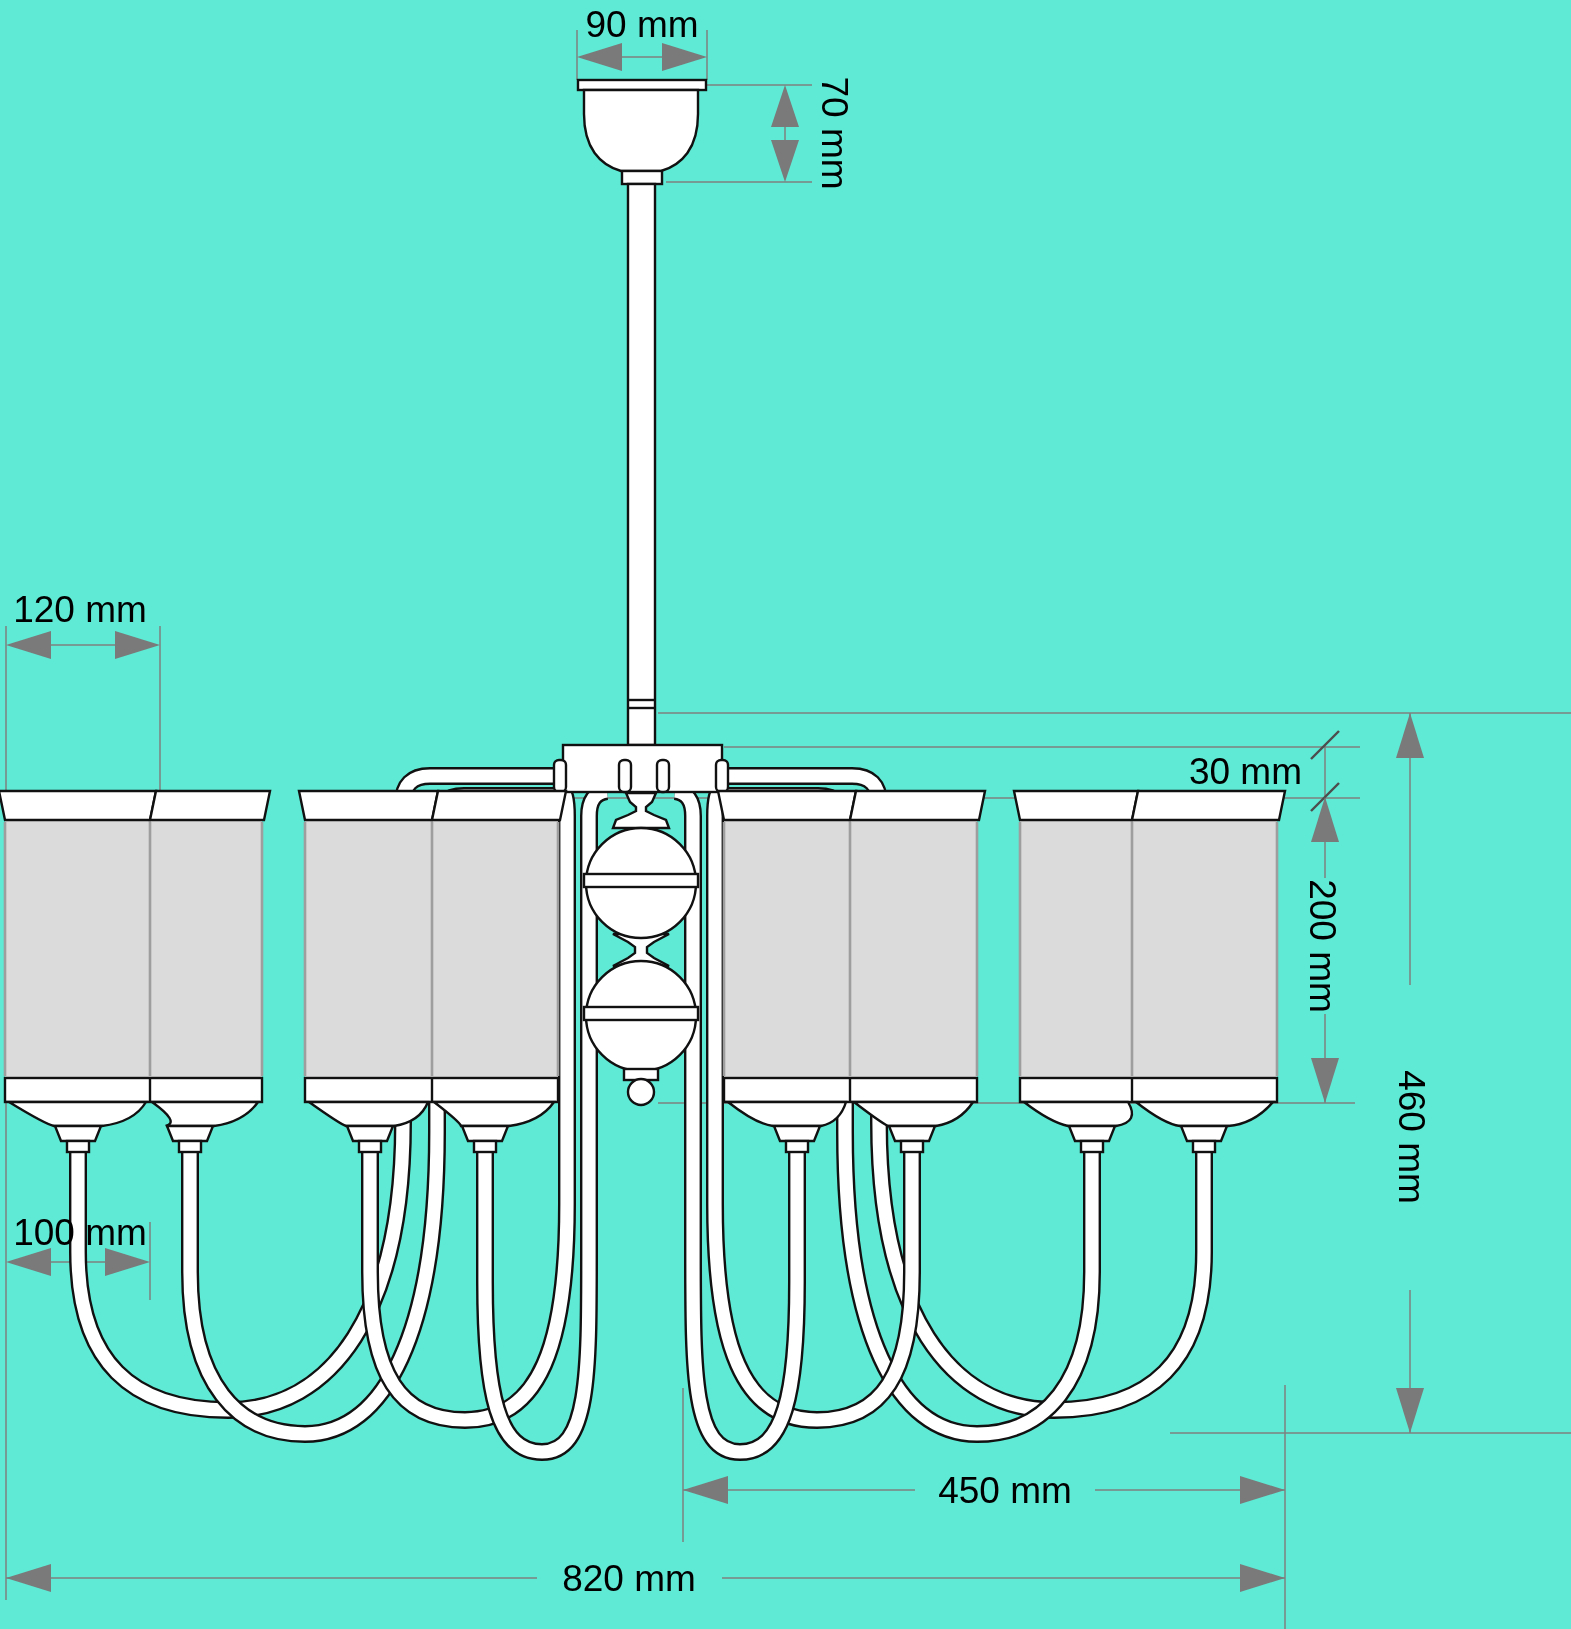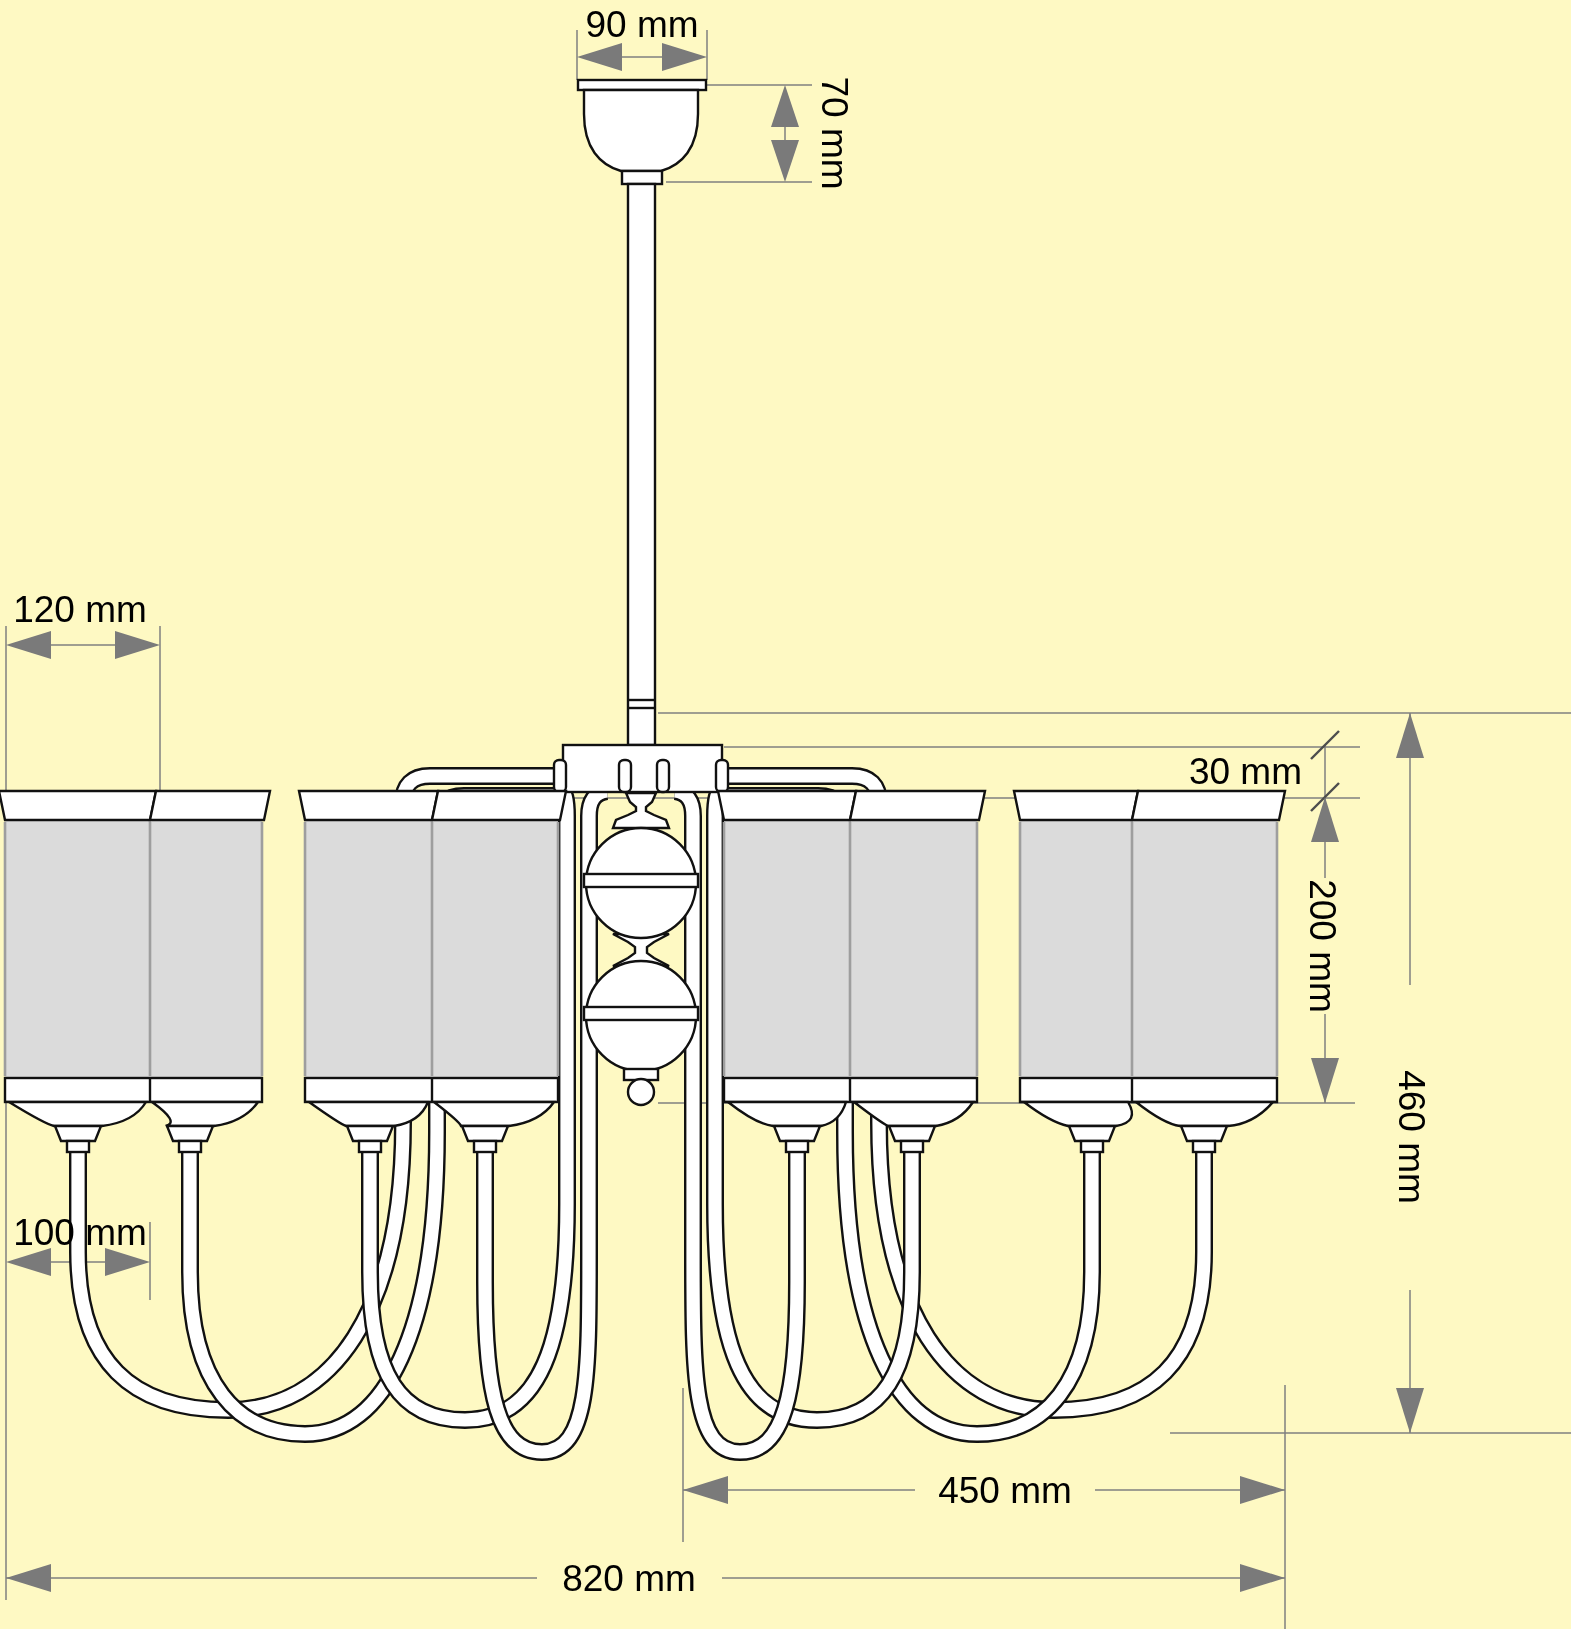--- a/index.html
+++ b/index.html
@@ -1,16 +1,16 @@
 <!DOCTYPE html>
 <html><head>
 <meta charset="utf-8">
 <style>
   html,body{margin:0;padding:0;background:#ffffff;}
-  .stage{width:1571px;height:1629px;position:relative;background:#fef9c3;overflow:hidden;}
+  .stage{width:1571px;height:1629px;position:relative;background:#5eead4;overflow:hidden;}
   svg{display:block;}
   .dim-line{stroke:#7f7f7f;stroke-width:1.5;fill:none;}
   .dim-arrow{fill:#7a7a7a;stroke:none;}
   .dim-slash{stroke:#4d4d4d;stroke-width:2.4;fill:none;}
   .dim-text{font-family:"Liberation Sans","DejaVu Sans",sans-serif;font-size:37px;fill:#000;}
   .ln{stroke:#111;stroke-width:2.4;fill:none;}
   .wh{stroke:#111;stroke-width:2.4;fill:#ffffff;}
   .body-gray{fill:#dbdbdb;stroke:none;}
   .edge{stroke:#9e9e9e;stroke-width:2.6;fill:none;}
   .tube-o{stroke:#111;stroke-width:18;fill:none;}

